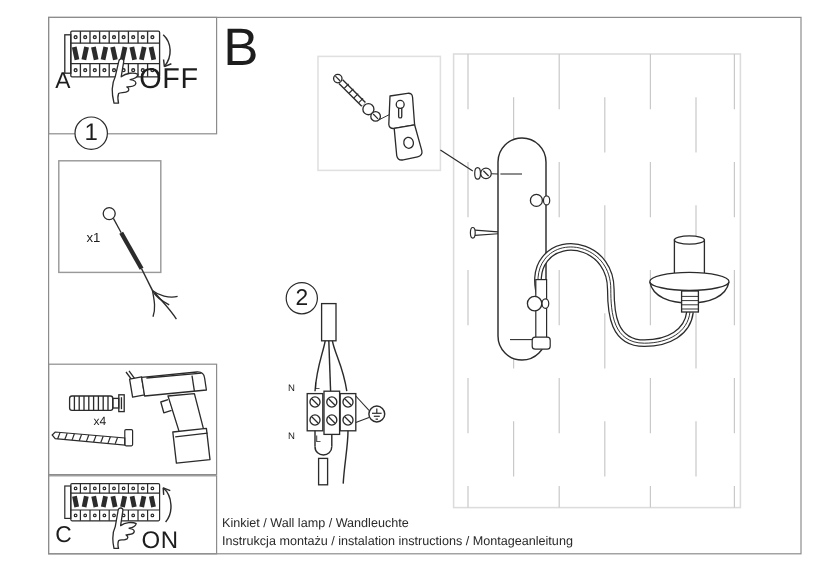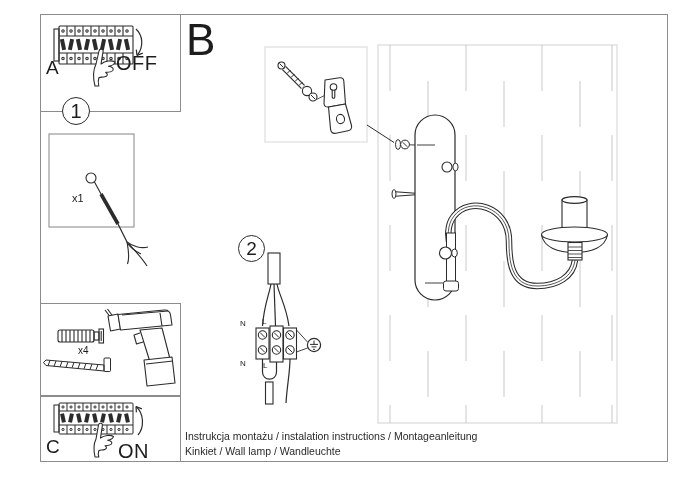--- a/index.html
+++ b/index.html
@@ -80,21 +80,21 @@
          C62.3,46.8 64.2,48.4 62.8,50.5 C61.2,52.3 58.2,52.3 55.7,52.4
          C58.2,53.8 57.8,56.2 55,56.8 C52.2,57.4 50,56.9 48.8,58
          C47.9,60.5 48.2,63.4 48.8,66 Z" fill="#fff" stroke="#2b2b2b" stroke-width="1.1" stroke-linejoin="round"></path>
     <g stroke="#2b2b2b" stroke-width="1.2" fill="none">
       <path d="M86,9 C93,15.5 94,27 87,35.5"></path>
       <path d="M87,35.5 L86.3,29.6 M87,35.5 L92.8,33.1"></path>
     </g>
   </svg>
 
   <div class="lbl" style="left:46px;top:57px;font-size:19px;">A</div>
-  <div class="lbl" style="left:116px;top:52px;font-size:20px;letter-spacing:0.5px;">OFF</div>
+  <div class="lbl" style="left:116px;top:52px;font-size:24px;letter-spacing:0.5px;">OFF</div>
 
   <div class="step-circle" style="left:62px;top:97px;width:28px;height:28px;font-size:20px;">
     <span>1</span>
   </div>
 
   <svg style="left:44px;top:130px;" width="118" height="152" viewBox="0 0 118 152">
     <rect x="5" y="4" width="85" height="93" fill="none" stroke="#999" stroke-width="1.2"></rect>
     <circle cx="47" cy="48" r="5" fill="#fff" stroke="#2b2b2b" stroke-width="1.1"></circle>
     <g stroke="#2b2b2b" fill="none">
       <line x1="50.5" y1="52" x2="57" y2="64" stroke-width="1.1"></line>
@@ -369,17 +369,17 @@
       <rect x="86.5" y="368" width="7.5" height="22" fill="#fff" stroke="#2b2b2b" stroke-width="1.1"></rect>
     </g>
 
     <text x="61" y="312" font-size="8" fill="#1d1d1d">N</text>
     <text x="83" y="310" font-size="8" fill="#1d1d1d">L</text>
     <text x="61" y="352" font-size="8" fill="#1d1d1d">N</text>
     <text x="84" y="354" font-size="8" fill="#1d1d1d">L</text>
   </svg>
 
   <div class="abs" style="left:185px;top:429px;width:400px;">
+    <div class="footer-line">Kinkiet / Wall lamp / Wandleuchte</div>
     <div class="footer-line">Instrukcja montażu / instalation instructions / Montageanleitung</div>
-    <div class="footer-line">Kinkiet / Wall lamp / Wandleuchte</div>
   </div>
 
 </div>
 
 </body></html>

